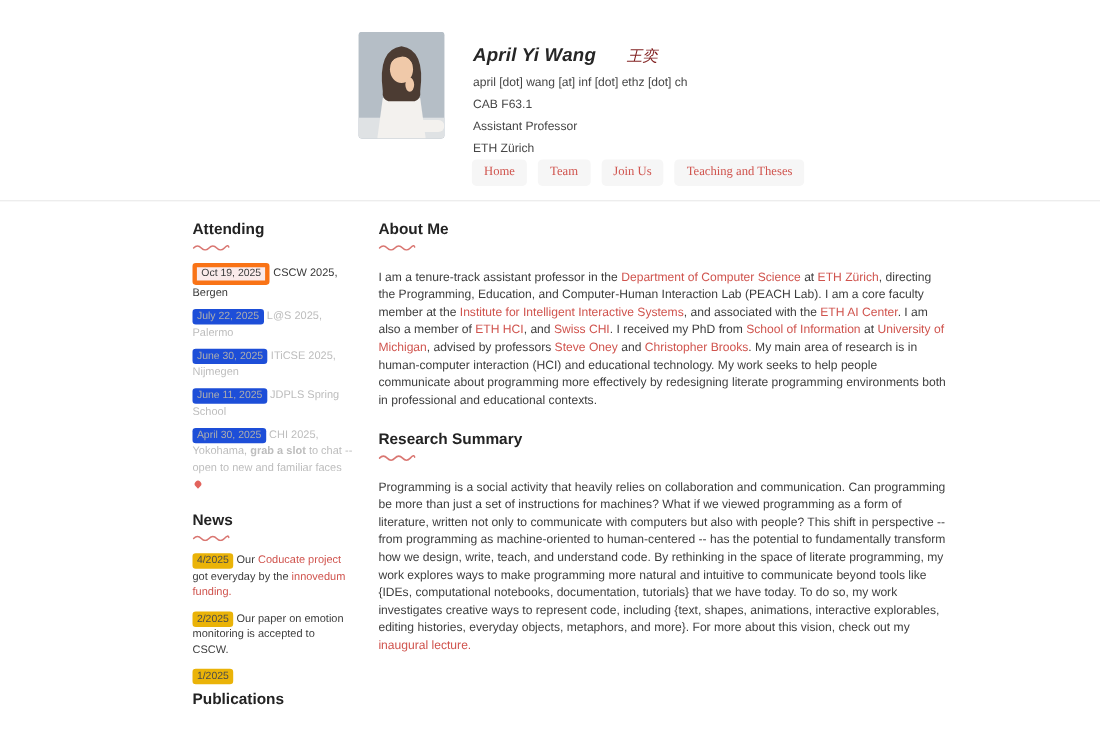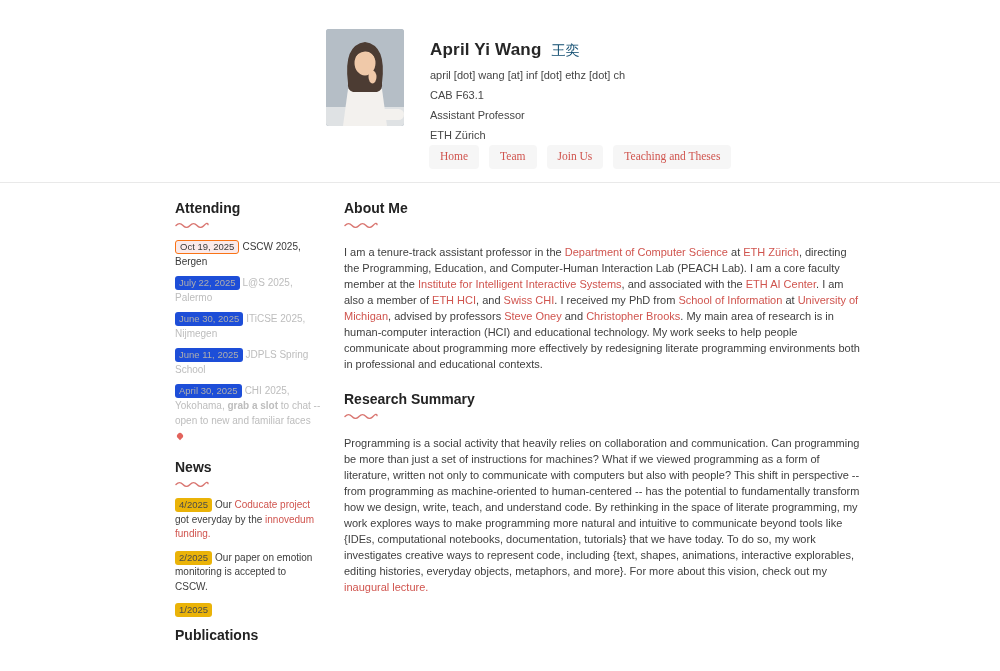--- a/index.html
+++ b/index.html
@@ -10,23 +10,23 @@
     font-family:"Liberation Sans","DejaVu Sans",sans-serif;
     -webkit-font-smoothing:antialiased;
   }
 
   
   .header-photo {
     position:absolute; left:326px; top:29px; width:78px; height:97px;
     border-radius:3px; overflow:hidden; background:#b5bec6;
   }
   .header-info { position:absolute; left:430px; top:26px; }
-  .name-line { display:flex; align-items:baseline; gap:10px; }
+  .name-line { display:flex; align-items:baseline; gap:28px;font-style:italic; }
   .name { font-size:17px; font-weight:bold; color:#262626; letter-spacing:.2px; }
-  .cname { font-size:14px; color:#0c4a6e;margin-top:16px; }
+  .cname { font-size:14px; color:#7f1d1d;margin-top:16px; }
   .contact { margin-top:5px; }
   .contact-line { font-size:11px; color:#464646; line-height:20px; }
   .icons-row { margin-top:4px; display:flex; gap:8px; align-items:center; height:15px; }
   .li-icon {
     display:inline-flex; align-items:center; justify-content:center;
     width:14px; height:14px; border-radius:3px; background:#0a77b5;
     color:#fff; font-size:9px; font-weight:bold; line-height:1; cursor:pointer;
   }
   .cap-icon { display:inline-block; cursor:pointer; }
 
@@ -48,21 +48,21 @@
 
   
   .att-list { margin-top:11px; }
   .att-item { font-size:10px; line-height:15px; margin-bottom:6px; color:var(--gray-text); }
   .att-item.active { color:#383838; }
   .badge {
     display:inline-block; font-size:9.5px; line-height:12px;
     padding:1px 4px; border-radius:3px; background:#1d4ed8; color:#aeaeae;
     margin-right:3px; white-space:nowrap;
   }
-  .att-item.active .badge { background:#faeaea; border:1px solid #f97316; padding:0 4px; color:#3a3a3a; }
+  .att-item.active .badge { background:#faeaea; border:4px solid #f97316; padding:0 4px; color:#3a3a3a; }
   .bold-seg { font-weight:bold; }
   .pin-icon {
     display:inline-block; width:6px; height:6px; background:#e2635c;
     border-radius:50% 50% 50% 0; transform:rotate(-45deg); margin-left:2px;
   }
 
   
   .news-section { margin-top:16px; }
   .news-list { margin-top:11px; }
   .news-item { font-size:10px; line-height:14.5px; margin-bottom:9px; color:#3d3d3d; }

